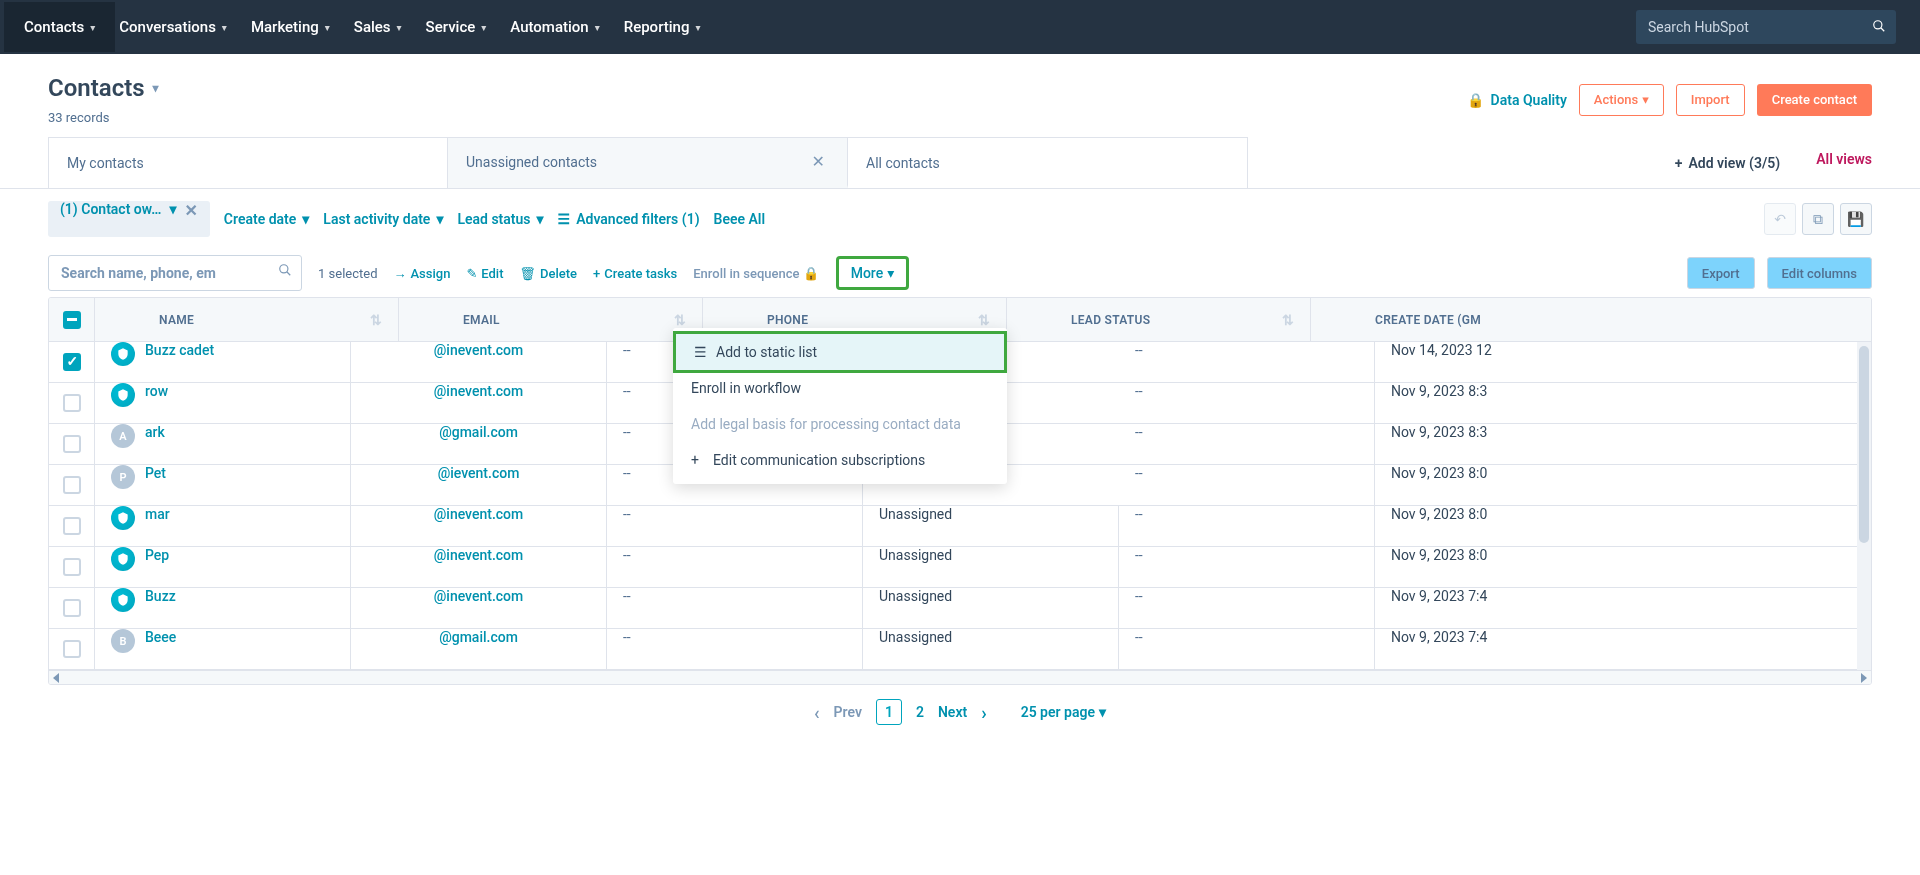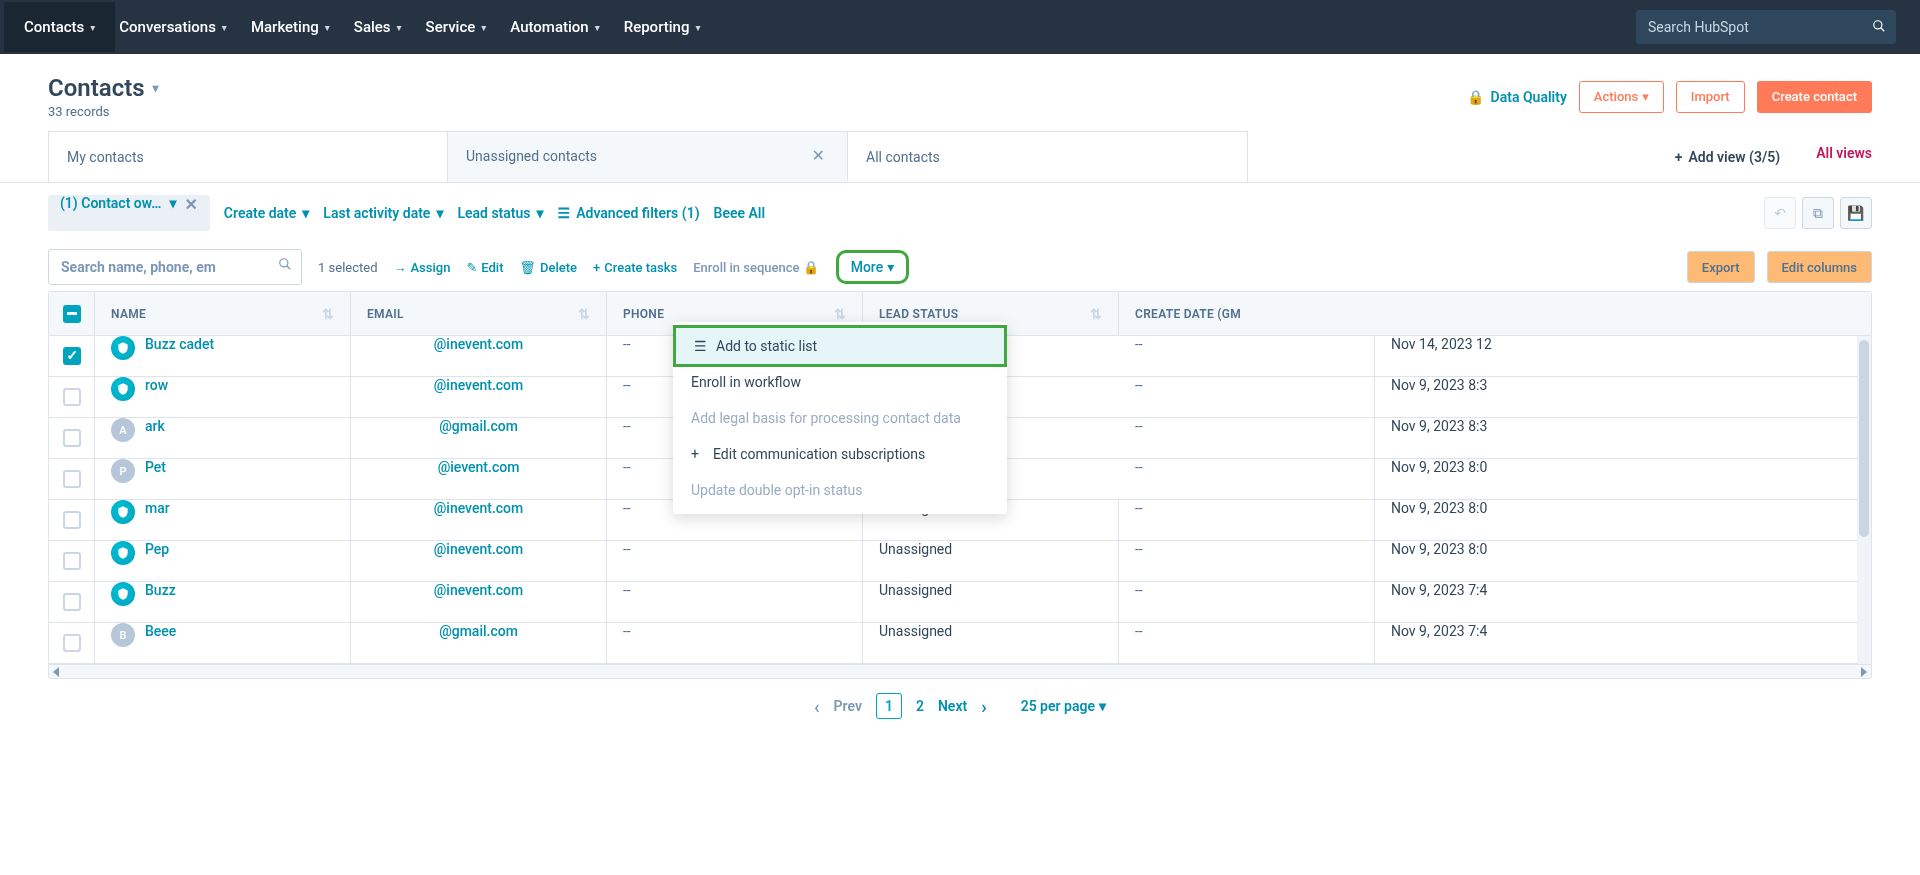--- a/index.html
+++ b/index.html
@@ -12,21 +12,21 @@
 .topnav-caret { font-size: 10px; opacity: 0.8; }
 .search-wrap { position: relative; }
 .search-input { width: 260px; height: 34px; background: #2e475d; border: none; color: #fff; padding: 0 12px; border-radius: 3px; font-size: 14px; }
 .search-input::placeholder { color: #cbd6e2; }
 .search-btn { position: absolute; right: 6px; top: 6px; width: 22px; height: 22px; background: none; border: none; color: #fff; cursor: pointer; }
 
 .header-row { display: flex; align-items: center; justify-content: space-between; padding: 20px 48px 12px; }
 .page-title-wrap { }
 .page-title { color: #33475b; font-size: 24px; font-weight: 600; display: flex; align-items: center; gap: 8px; cursor: pointer; }
 .page-title .caret { font-size: 12px; color: #7c98b6; }
-.records { font-size: 13px; color: #516f90; margin-top: 2px; }
+.records { font-size: 13px; color: #516f90; margin-top: 8px; }
 .header-actions { display: flex; align-items: center; gap: 12px; }
 .data-quality { color: #0091ae; font-weight: 600; display: flex; align-items: center; gap: 6px; cursor: pointer; }
 .btn { height: 32px; padding: 0 14px; border-radius: 3px; font-weight: 500; cursor: pointer; font-size: 13px; border: 1px solid transparent; display: inline-flex; align-items: center; gap: 4px; }
 .btn-outline-orange { border-color: #ff7a59; color: #ff7a59; background: #fff; }
 .btn-orange { background: #ff7a59; color: #fff; }
 
 .tabs-row { display: flex; align-items: stretch; border-bottom: 1px solid #dfe3eb; }
 .tab { flex: 0 0 auto; width: 400px; padding: 14px 18px; border-right: 1px solid #dfe3eb; border-top: 1px solid #dfe3eb; color: #516f90; cursor: pointer; display: flex; align-items: center; justify-content: space-between; }
 .tab:first-child { margin-left: 48px; border-left: 1px solid #dfe3eb; }
 .tab.active { background: #f5f8fa; border-bottom: 3px solid transparent; }
@@ -43,26 +43,26 @@
 .icon-box.disabled { opacity: 0.5; }
 
 .toolbar-row { display: flex; align-items: center; padding: 6px 48px; gap: 16px; }
 .search-box { position: relative; width: 254px; }
 .search-box input { width: 100%; height: 36px; border: 1px solid #cbd6e2; border-radius: 3px; padding: 0 36px 0 12px; font-size: 14px; color: #33475b; font-weight: bold; }
 .search-box input::placeholder { color: #7c98b6; }
 .search-box .mag { position: absolute; right: 10px; top: 8px; color: #7c98b6; }
 .sel-count { font-size: 13px; color: #516f90; }
 .tb-action { color: #0091ae; font-weight: 500; display: flex; align-items: center; gap: 4px; cursor: pointer; font-size: 13px; }
 .tb-action.disabled { color: #7c98b6; }
-.more-btn { border: 3px solid #3fa83f; padding: 6px 12px; color: #0091ae; font-weight: 500; display: flex; align-items: center; gap: 4px; cursor: pointer; border-radius: 10px; }
+.more-btn { border: 3px solid #3fa83f; padding: 6px 12px; color: #0091ae; font-weight: 500; display: flex; align-items: center; gap: 4px; cursor: pointer; border-radius: 4px; }
 .tb-right { margin-left: auto; display: flex; gap: 12px; }
-.btn-ghost { border: 1px solid #cbd6e2; background: #fdba74; color: #516f90; }
+.btn-ghost { border: 1px solid #cbd6e2; background: #7dd3fc; color: #516f90; }
 
 .table-wrap { margin: 0 48px; border: 1px solid #dfe3eb; border-radius: 3px; overflow: hidden; position: relative; }
-.table-head { display: flex; background: #f5f8fa; border-bottom: 1px solid #dfe3eb; height: 44px; align-items: stretch; font-size: 12px; font-weight: 600; color: #516f90; letter-spacing: 0.3px; }
+.table-head { display: flex; background: #f5f8fa; border-bottom: 1px solid #dfe3eb; height: 44px; align-items: stretch; font-size: 12px; font-weight: 600; color: #516f90; letter-spacing: 0.3px; gap: 48px; }
 .col-check { width: 46px; display: flex; align-items: center; justify-content: center; border-right: 1px solid #dfe3eb; }
 .col-name { width: 256px; border-right: 1px solid #dfe3eb; }
 .col-email { width: 256px; border-right: 1px solid #dfe3eb; }
 .col-phone { width: 256px; border-right: 1px solid #dfe3eb; }
 .col-owner { width: 256px; border-right: 1px solid #dfe3eb; }
 .col-status { width: 256px; border-right: 1px solid #dfe3eb; }
 .col-date { flex: 1; }
 .th { display: flex; align-items: center; padding: 0 16px; justify-content: space-between; }
 .sort { color: #cbd6e2; font-size: 14px; }
 
@@ -464,23 +464,20 @@
     <div class="dd-item">
         <span>Enroll in workflow</span>
       </div>
     <div class="dd-item disabled">
         <span>Add legal basis for processing contact data</span>
       </div>
     <div class="dd-item">
         <span class="dd-icon">+</span>
         <span>Edit communication subscriptions</span>
       </div>
-    <div class="dd-item disabled">
-        <span>Update double opt-in status</span>
-      </div>
   </div>
 
   <div class="vscroll">
       <div class="vscroll-thumb"></div>
     </div>
   <div class="hscroll"></div>
 </div>
 
 <div class="pager">
   <span class="pg arrow">‹</span>

